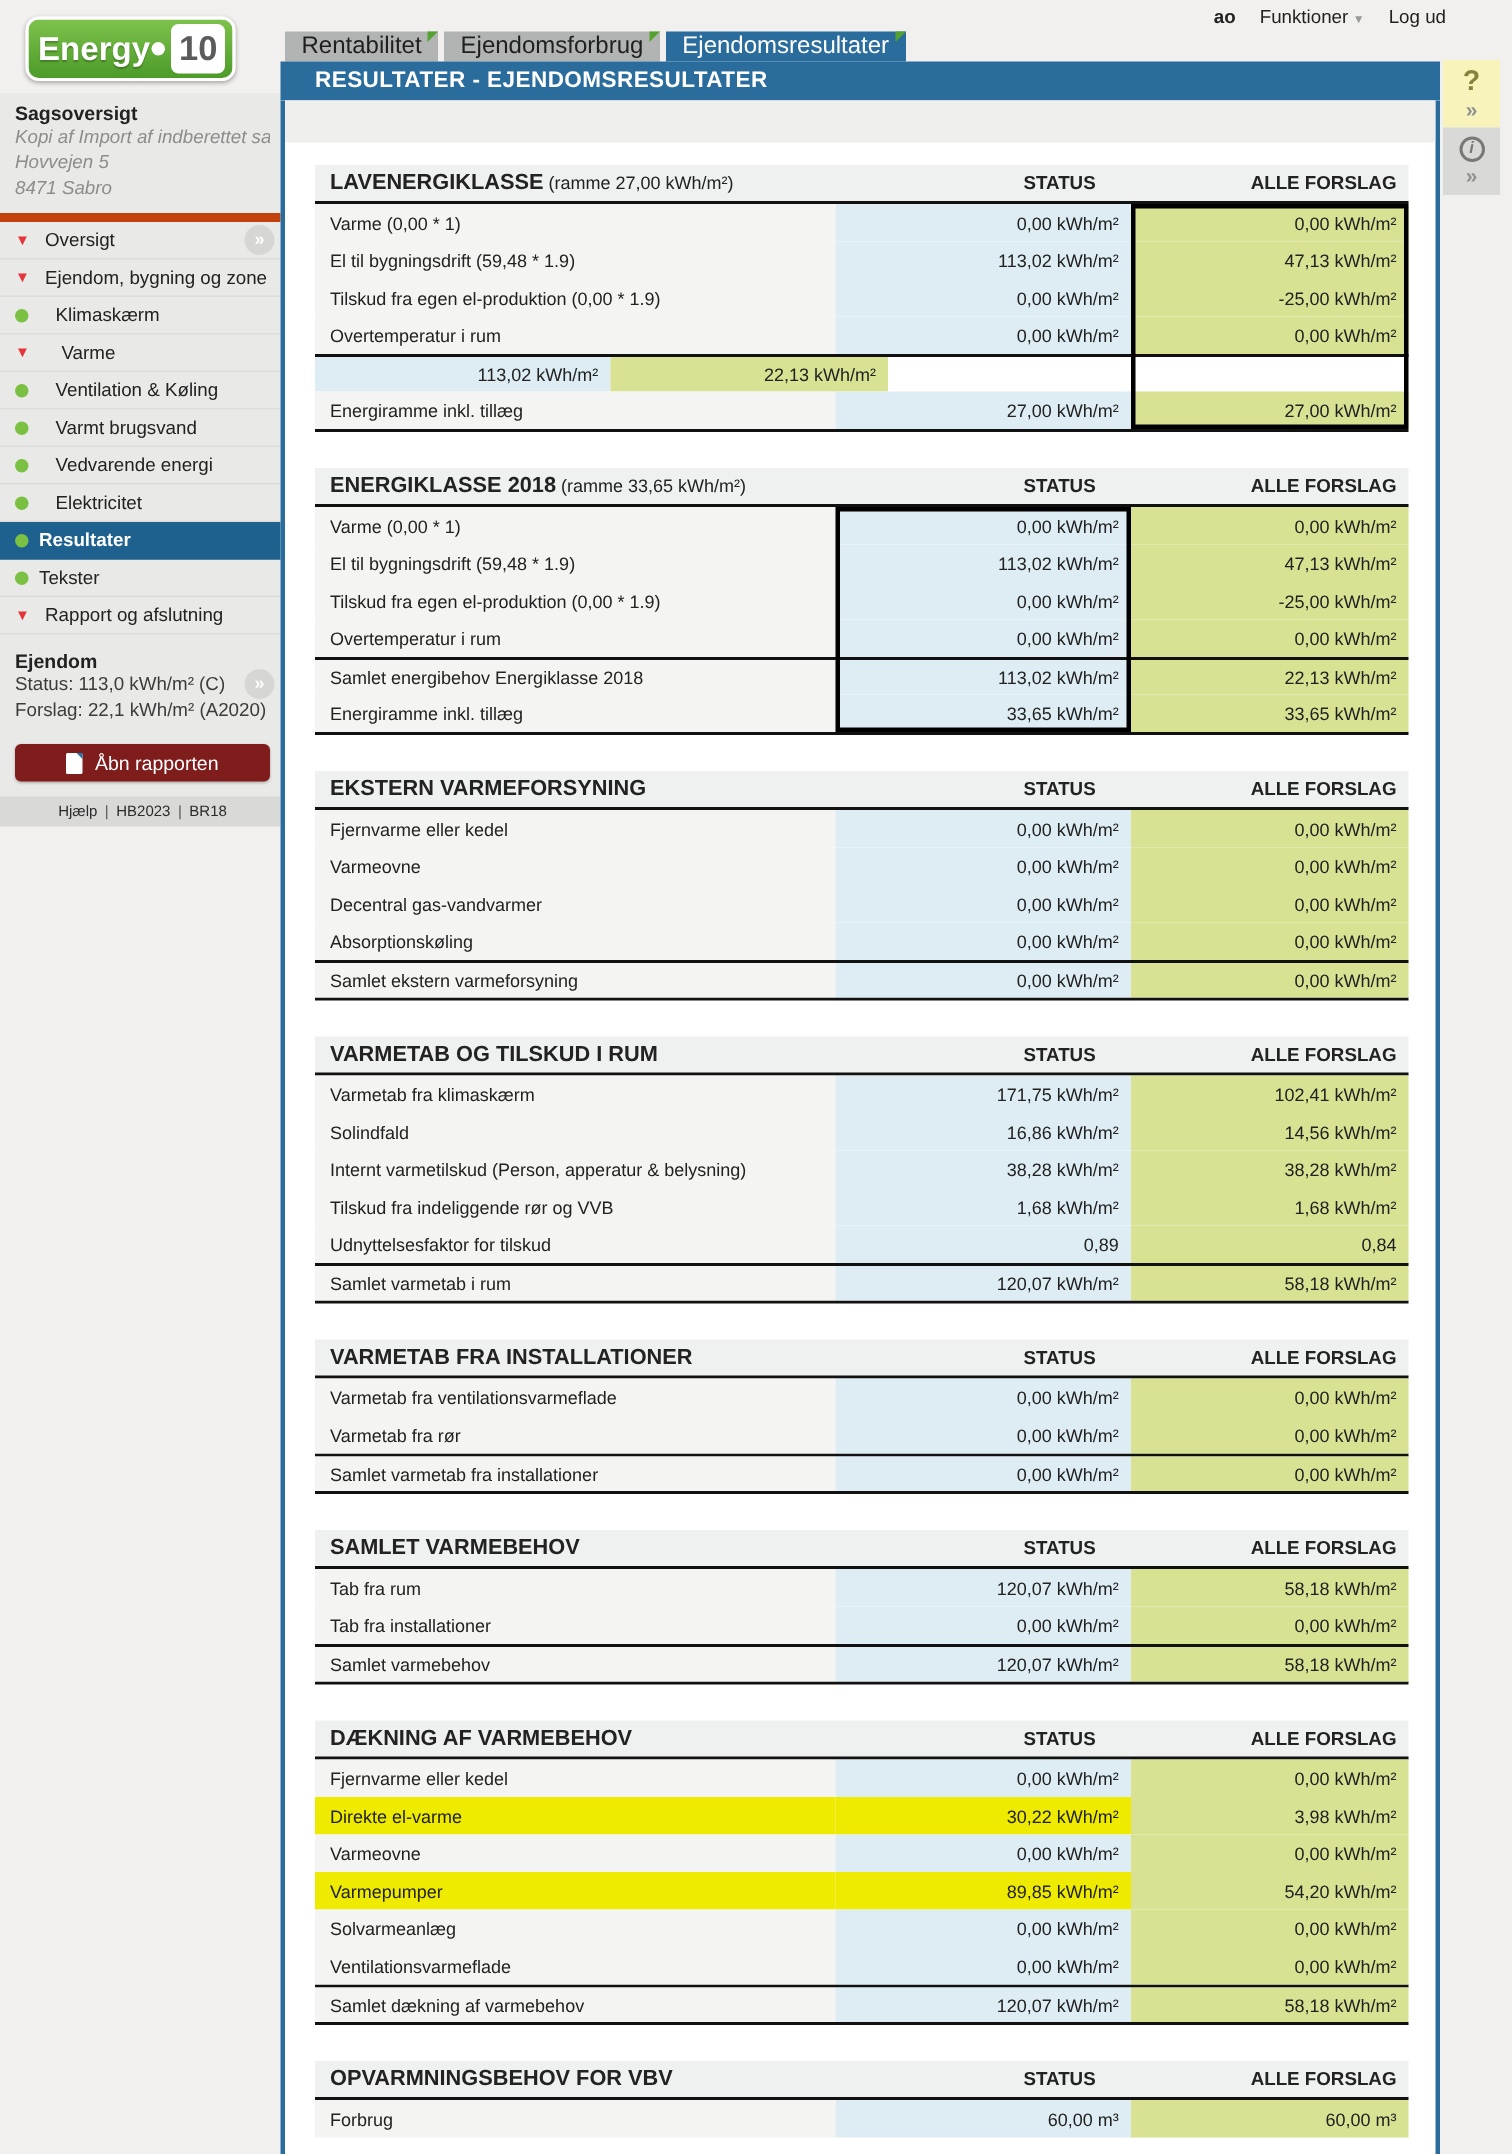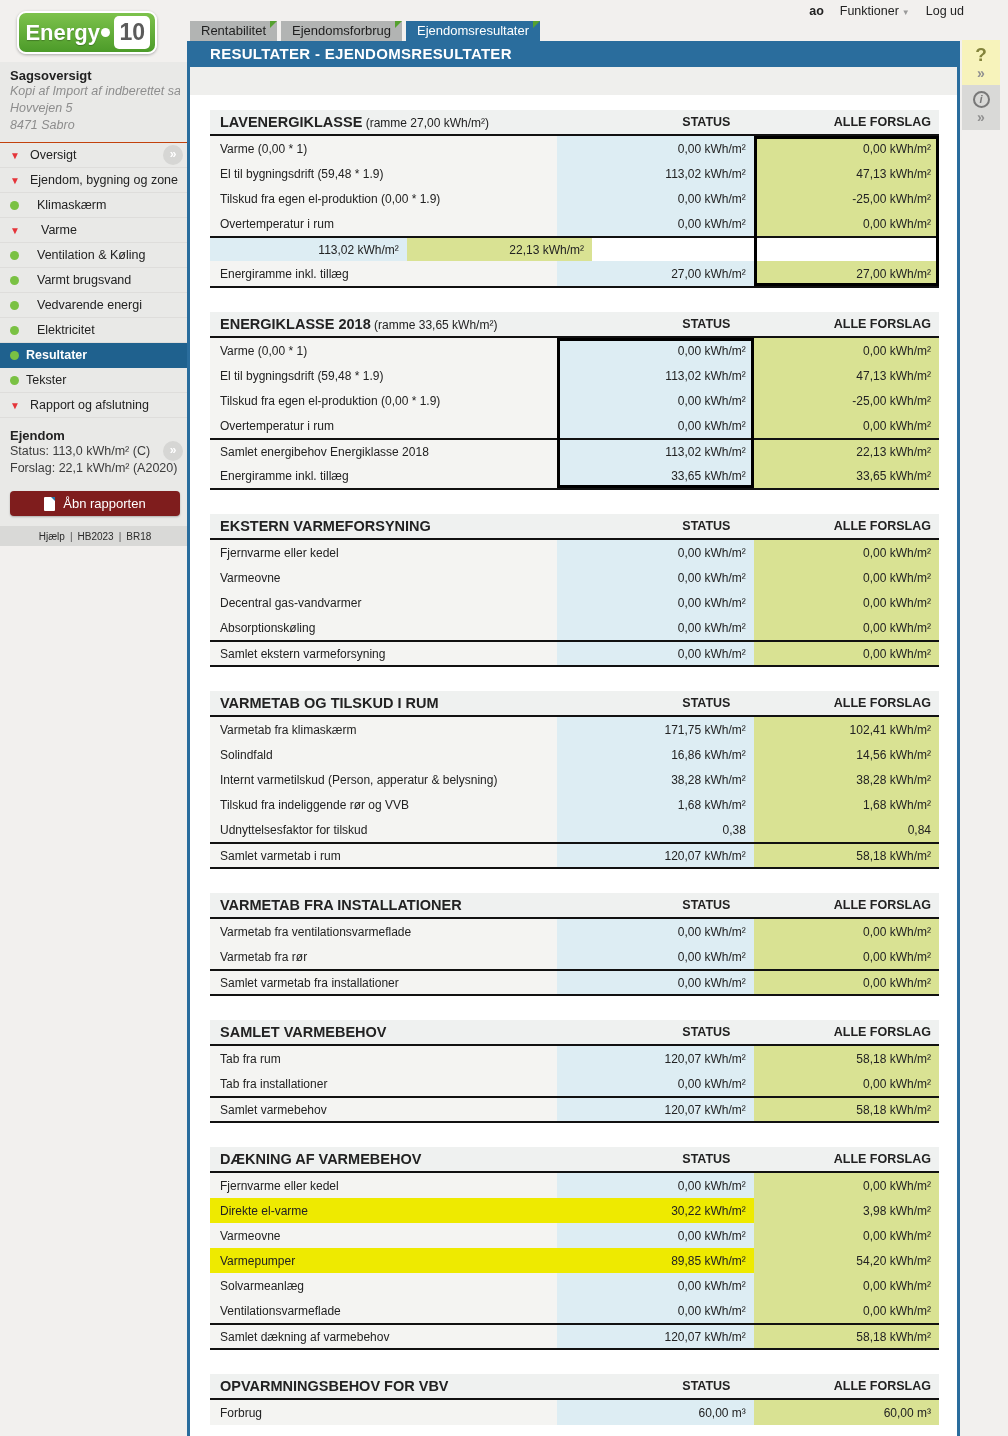--- a/index.html
+++ b/index.html
@@ -12,21 +12,21 @@
   .caret { display:inline-block; font-size:8px; color:#9a9a9a; margin-left:3px; }
 
   
   .logo { position:absolute; top:11px; left:17px; width:140px; height:43px; background:linear-gradient(#7dc24c,#4c9b29); border:2px solid #fff; border-radius:9px; box-shadow:0 1px 3px rgba(0,0,0,.3); display:flex; align-items:center; padding:0 5px; }
   .logo-brand { color:#fff; font-size:22px; font-weight:bold; flex:1; text-align:center; text-shadow:0 1px 1px rgba(0,0,0,.25); }
   .logo-dot { width:9px; height:9px; background:#fff; border-radius:50%; margin:0 4px 0 0; }
   .logo-num { background:#fff; color:#5b5b5b; font-size:23px; font-weight:bold; border-radius:5px; padding:0 5px; height:33px; line-height:33px; }
 
   
   .sidebar { position:absolute; left:0; top:62px; width:190px; background:#e9e9e7; }
-  .case { padding:6px 10px 8px 10px; border-bottom:1px solid #c2410c; }
+  .case { padding:6px 10px 8px 10px; border-bottom:6px solid #c2410c; }
   .case-title { font-size:13px; font-weight:bold; }
   .case-line { font-size:12.5px; font-style:italic; color:#8d8d8d; line-height:17px; white-space:nowrap; overflow:hidden; }
   .nav-item { position:relative; height:25px; display:flex; align-items:center; border-bottom:1px solid #dedddb; cursor:pointer; }
   .nav-tri { color:#e5343a; font-size:10px; width:16px; text-align:center; margin-left:7px; }
   .nav-dot { width:9px; height:9px; border-radius:50%; background:#7ac143; margin-left:10px; margin-right:0; }
   .nav-label { font-size:12.5px; margin-left:7px; }
   .nav-item.indent .nav-label { margin-left:18px; }
   .nav-item.selected { background:#1f618e; border-bottom-color:#1f618e; }
   .nav-item.selected .nav-label { color:#fff; font-weight:bold; }
   .badge { position:absolute; right:7px; top:50%; transform:translateY(-50%); width:20px; height:20px; border-radius:50%; background:#d6d6d4; color:#fff; font-size:12px; font-weight:bold; text-align:center; line-height:19px; }
@@ -35,21 +35,21 @@
   .summary-line { font-size:12.5px; color:#3c3c3c; line-height:17px; }
   .report-btn { display:flex; margin:8px 10px 10px 10px; width:170px; height:25px; background:#7f1d1d; border-radius:4px; color:#fff; font-size:13px; align-items:center; justify-content:center; gap:8px; cursor:pointer; box-shadow:0 1px 2px rgba(0,0,0,.25); }
   .doc-icon { position:relative; width:11px; height:14px; background:#fff; border-radius:1px; }
   .doc-icon::after { content:""; position:absolute; top:0; right:0; border-style:solid; border-width:0 4px 4px 0; border-color:transparent #2a73a5 transparent transparent; }
   .sidebar-footer { height:20px; background:#d9d9d7; display:flex; align-items:center; justify-content:center; font-size:10px; color:#2b2b2b; }
   .flink { cursor:pointer; }
   .fsep { margin:0 5px; color:#555; white-space:pre; }
 
   
   .tab-bar { position:absolute; left:190px; top:21px; display:flex; gap:4px; height:20px; }
-  .tab { position:relative; height:20px; padding:0 11px; background:#b2b4b3; color:#1f1f1f; font-size:13px; line-height:20px; cursor:pointer; white-space:nowrap; }
+  .tab { position:relative; height:20px; padding:0 11px; background:#b2b4b3; color:#1f1f1f; font-size:16px; line-height:20px; cursor:pointer; white-space:nowrap; }
   .tab.active { background:#2a6d9d; color:#fff; }
   .tab-corner { position:absolute; top:0; right:0; width:0; height:0; border-style:solid; border-width:7px 7px 0 0; border-color:#55a12f transparent transparent transparent; }
 
   .mainpanel { position:absolute; left:187px; top:41px; width:773px; height:1395px; }
   .titlebar { height:26px; background:#2a6d9d; color:#fff; font-size:15px; font-weight:bold; line-height:26px; padding-left:23px; letter-spacing:0.3px; }
   .content { background:#fff; border-left:3px solid #2a6d9d; border-right:3px solid #2a6d9d; height:1369px; overflow:hidden; }
   .subband { height:28px; background:#efefed; }
   .tables { padding:0 18px 0 20px; }
 
   
@@ -317,21 +317,21 @@
               <div class="c c-status">38,28 kWh/m²</div>
               <div class="c c-forslag">38,28 kWh/m²</div>
             </div>
             <div class="row">
               <div class="c c-label">Tilskud fra indeliggende rør og VVB</div>
               <div class="c c-status">1,68 kWh/m²</div>
               <div class="c c-forslag">1,68 kWh/m²</div>
             </div>
             <div class="row">
               <div class="c c-label">Udnyttelsesfaktor for tilskud</div>
-              <div class="c c-status">0,38</div>
+              <div class="c c-status">0,89</div>
               <div class="c c-forslag">0,84</div>
             </div>
             <div class="row sep">
               <div class="c c-label">Samlet varmetab i rum</div>
               <div class="c c-status">120,07 kWh/m²</div>
               <div class="c c-forslag">58,18 kWh/m²</div>
             </div>
           </div>
         </section>
         <section class="tbl">

